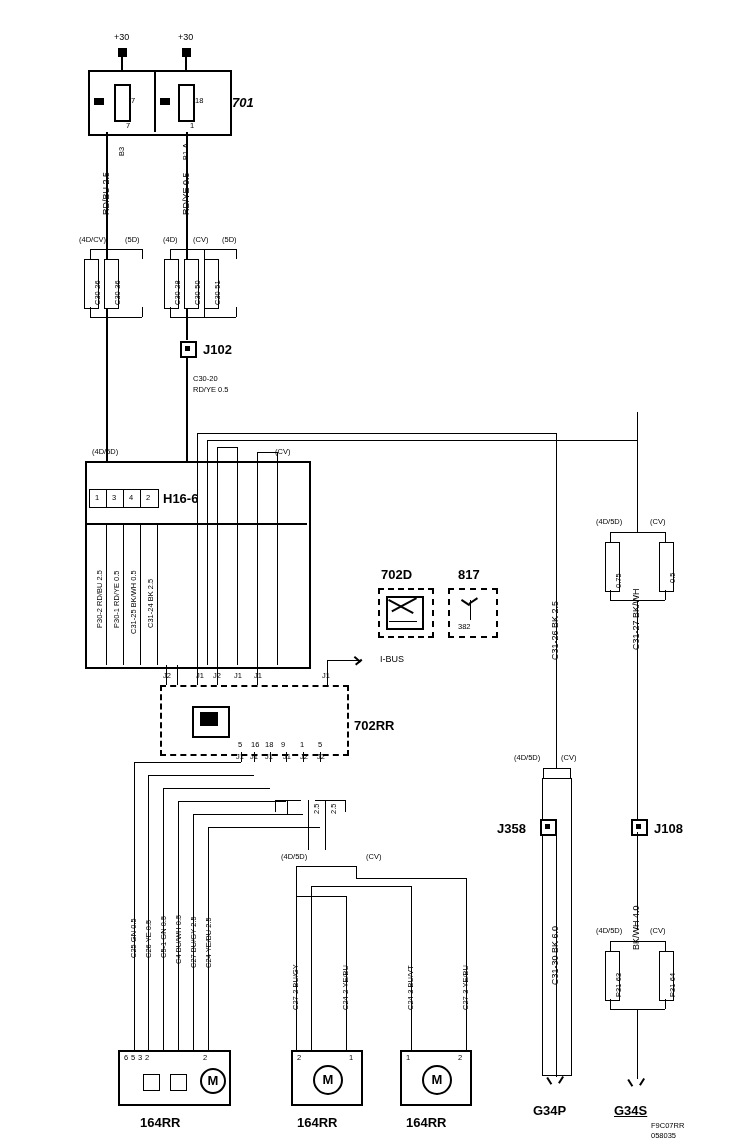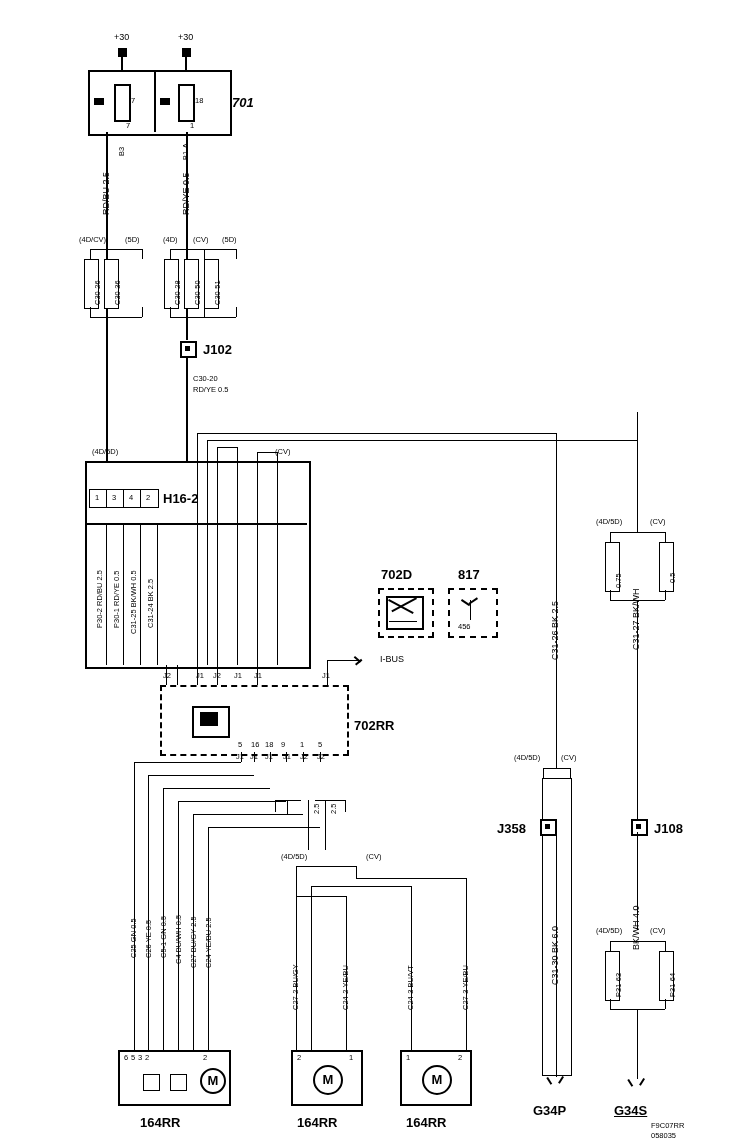--- a/index.html
+++ b/index.html
@@ -107,21 +107,21 @@
   <div class="ln h2" style="left:85px;top:523px;width:222px;"></div>
 
   <div class="pinbox" style="left:89px;top:489px;width:17px;height:17px;"></div>
   <div class="pinbox" style="left:106px;top:489px;width:17px;height:17px;"></div>
   <div class="pinbox" style="left:123px;top:489px;width:17px;height:17px;"></div>
   <div class="pinbox" style="left:140px;top:489px;width:17px;height:17px;"></div>
   <div class="lbls" style="left:95px;top:494px;">1</div>
   <div class="lbls" style="left:112px;top:494px;">3</div>
   <div class="lbls" style="left:129px;top:494px;">4</div>
   <div class="lbls" style="left:146px;top:494px;">2</div>
-  <div class="lblb" style="left:163px;top:492px;">H16-2</div>
+  <div class="lblb" style="left:163px;top:492px;">H16-6</div>
 
   <div class="ln v2" style="left:106px;top:450px;height:11px;"></div>
   <div class="ln v2" style="left:186px;top:450px;height:11px;"></div>
   <div class="ln h" style="left:106px;top:450px;width:0;"></div>
 
   <div class="ln h" style="left:197px;top:433px;width:359px;"></div>
   <div class="ln v" style="left:197px;top:433px;height:28px;"></div>
   <div class="ln v" style="left:556px;top:433px;height:335px;"></div>
   <div class="ln h" style="left:207px;top:440px;width:430px;"></div>
   <div class="ln v" style="left:207px;top:440px;height:21px;"></div>
@@ -155,21 +155,21 @@
   <div class="dash" style="left:378px;top:588px;width:52px;height:46px;"></div>
   <div class="box" style="left:386px;top:596px;width:34px;height:30px;"></div>
   <div class="ln h" style="left:389px;top:621px;width:28px;"></div>
   <div class="ln h" style="left:389px;top:599px;width:28px;height:2px;background:#000;transform:rotate(28deg);transform-origin:0 0;"></div>
   <div class="ln h" style="left:417px;top:599px;width:28px;height:2px;background:#000;transform:rotate(152deg);transform-origin:0 0;"></div>
 
   <div class="dash" style="left:448px;top:588px;width:46px;height:46px;"></div>
   <div class="ln v" style="left:470px;top:600px;height:20px;"></div>
   <div class="ln h" style="left:462px;top:599px;width:10px;height:2px;background:#000;transform:rotate(34deg);transform-origin:0 0;"></div>
   <div class="ln h" style="left:478px;top:599px;width:10px;height:2px;background:#000;transform:rotate(146deg);transform-origin:0 0;"></div>
-  <div class="lbls" style="left:458px;top:623px;">456</div>
+  <div class="lbls" style="left:458px;top:623px;">382</div>
 
   <div class="ln v" style="left:327px;top:660px;height:12px;"></div>
   <div class="ln h" style="left:327px;top:660px;width:33px;"></div>
   <div class="ln h" style="left:355px;top:656px;width:8px;height:2px;background:#000;transform:rotate(40deg);transform-origin:0 0;"></div>
   <div class="ln h" style="left:355px;top:664px;width:8px;height:2px;background:#000;transform:rotate(-40deg);transform-origin:0 0;"></div>
   <div class="lbl" style="left:380px;top:655px;">I-BUS</div>
 
   <div class="lbls" style="left:163px;top:672px;">J2</div>
   <div class="lbls" style="left:196px;top:672px;">J1</div>
   <div class="lbls" style="left:213px;top:672px;">J2</div>

